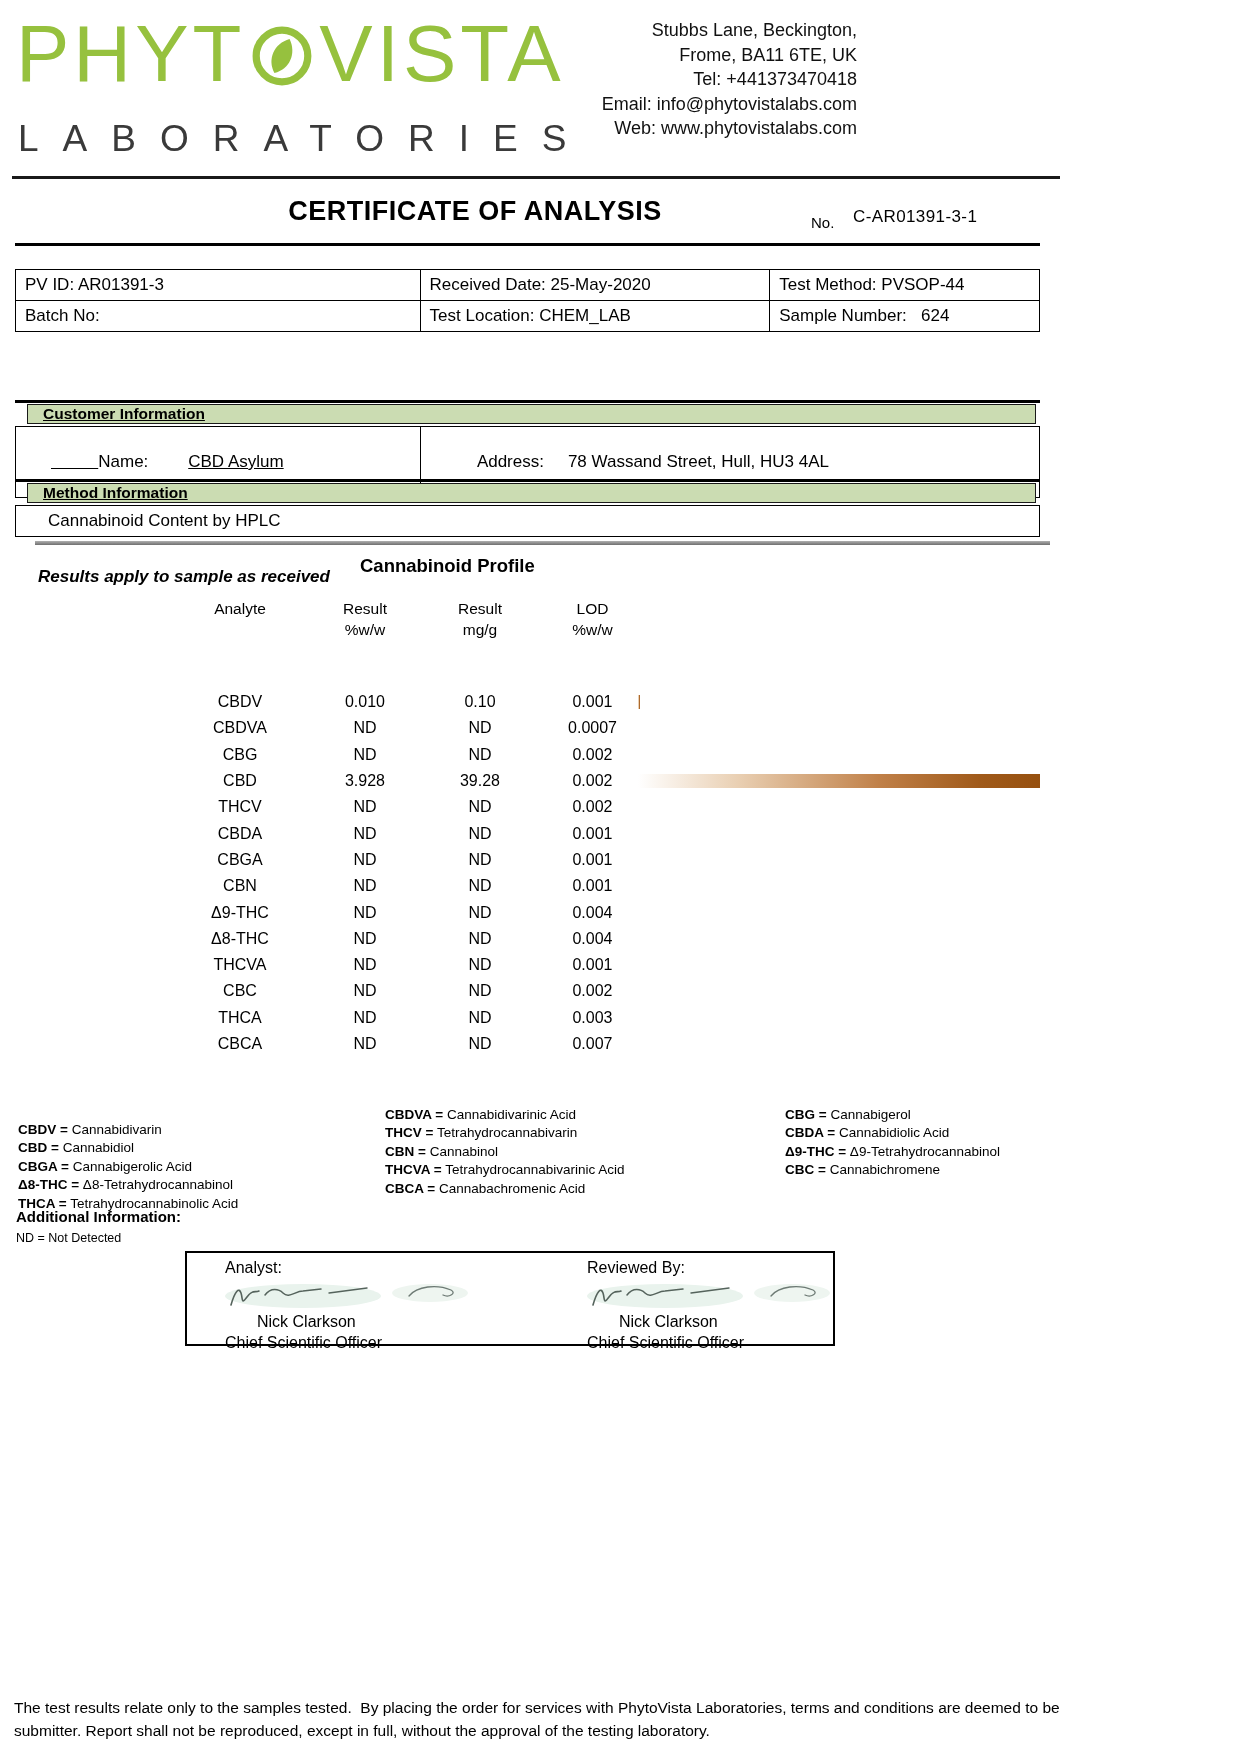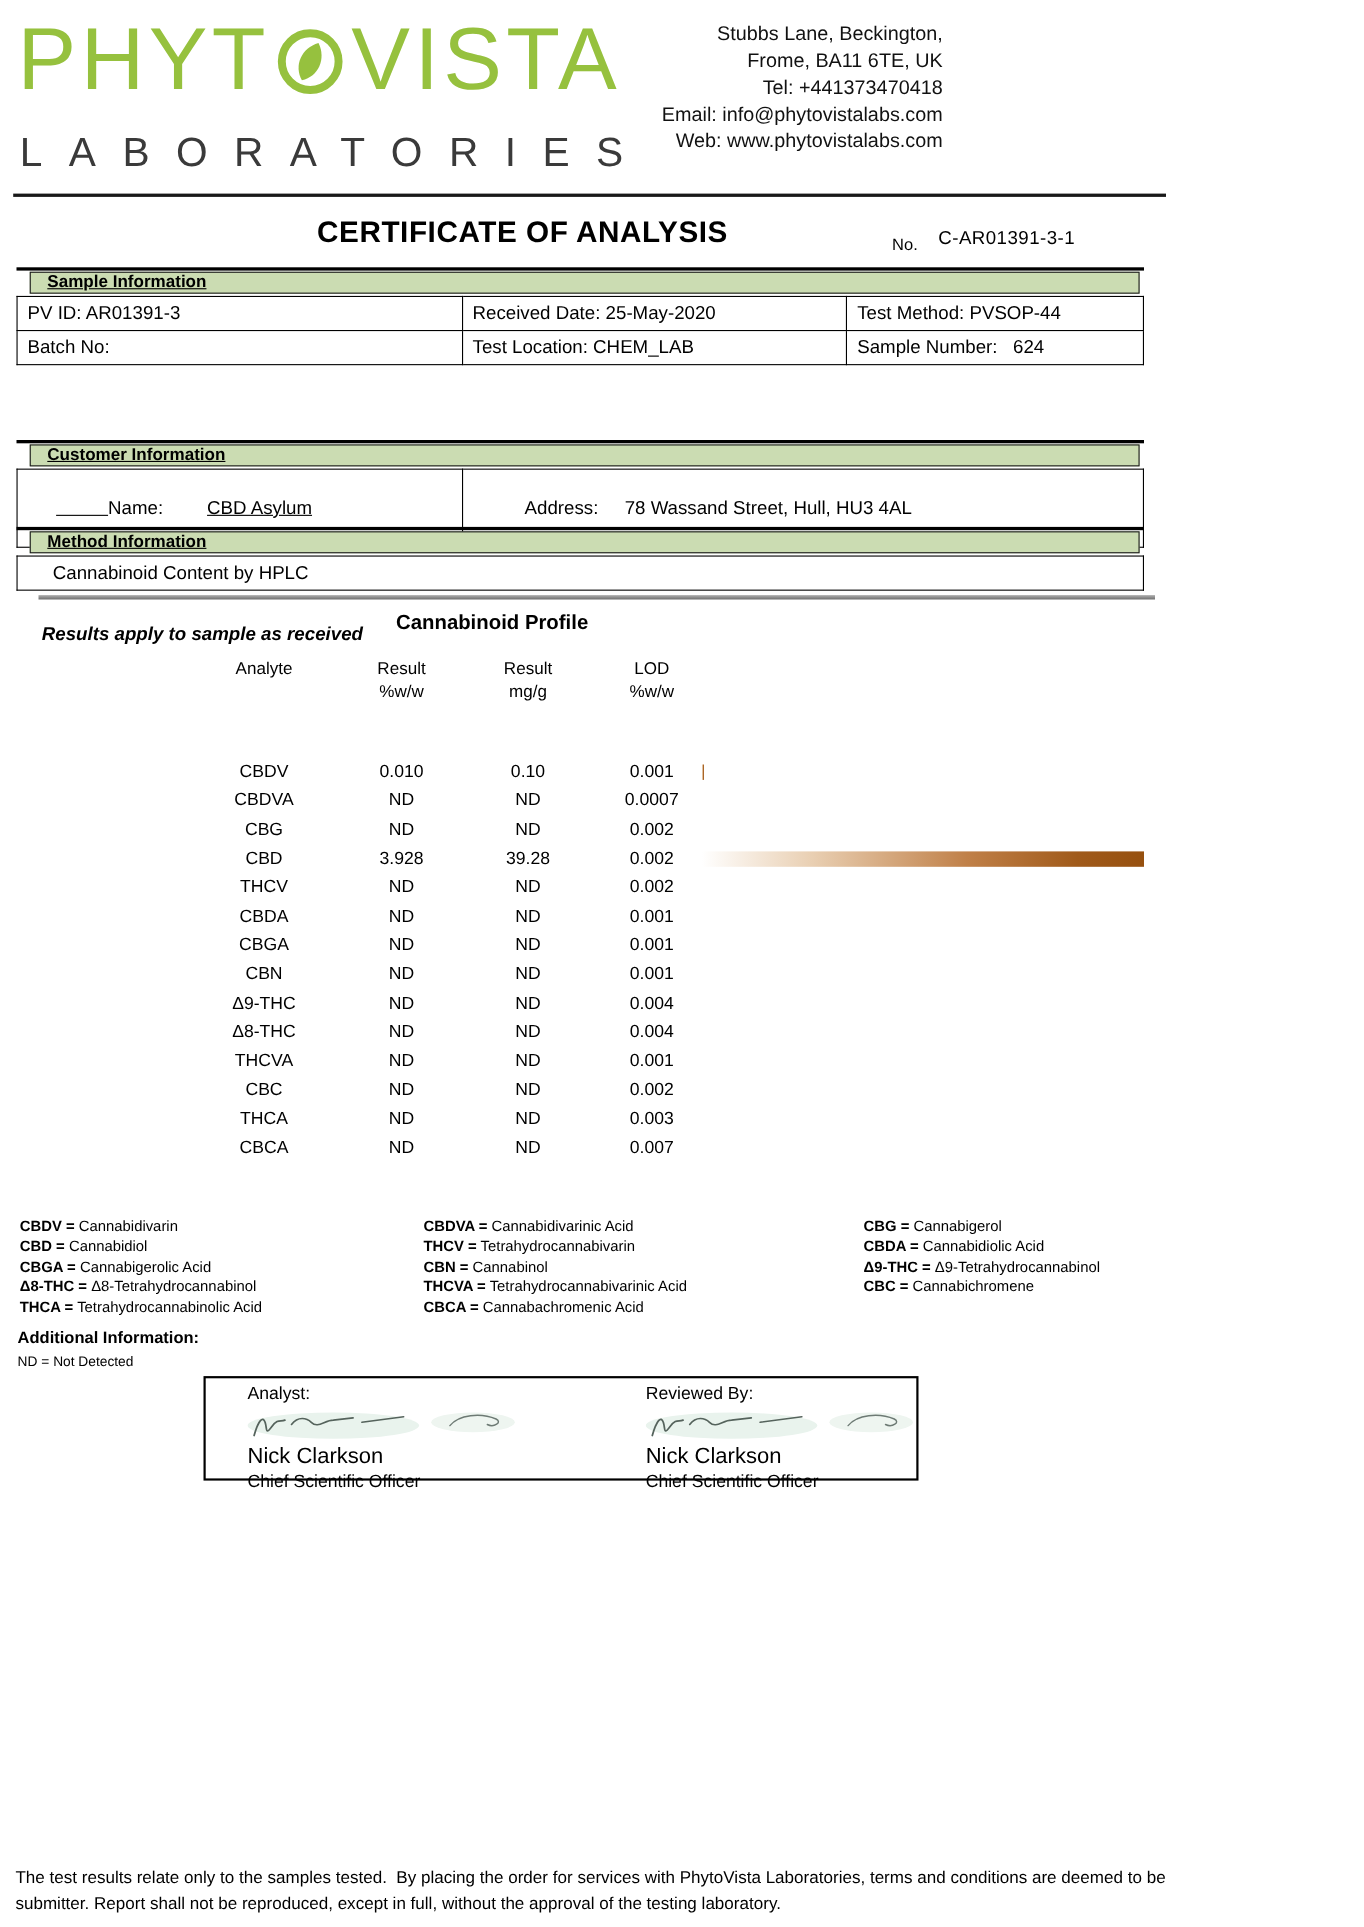--- a/index.html
+++ b/index.html
@@ -55,35 +55,35 @@
   .an-name { margin-left:165px; width:150px; text-align:center; }
   .an-pct  { width:100px; text-align:center; }
   .an-mgg  { margin-left:15px; width:100px; text-align:center; }
   .an-lod  { margin-left:20px; width:85px; text-align:center; }
   .an-bar  { margin-left:3px; width:402px; height:14px; position:relative; }
   .bar-fill { position:absolute; left:0; top:0; height:14px; display:none;
               background:linear-gradient(90deg,#ffffff 0%,#e9cfb2 25%,#c08048 60%,#a05a1a 85%,#96500f 100%); }
 
   
   .legend-col { position:absolute; top:1106px; }
-  .lg1 { left:18px; width:360px; } .lg2 { left:385px; width:395px; } .lg3 { left:785px; width:420px; }
+  .lg1 { left:18px; width:360px;margin-top:15px; } .lg2 { left:385px; width:395px; } .lg3 { left:785px; width:420px; }
   .leg-line { font-size:13.5px; line-height:18.4px; }
   .leg-line b { font-weight:bold; }
 
   
   .addl-head { position:absolute; left:16px; top:1208px; font-size:15px; font-weight:bold; }
   .nd-note { position:absolute; left:16px; top:1231px; font-size:12.5px; }
 
   
   .sig-box { position:absolute; left:185px; top:1251px; width:650px; height:95px; border:2px solid #000; }
   .sig-col { position:absolute; top:6px; }
   .sc-a { left:38px; width:300px; } .sc-b { left:400px; width:240px; }
   .sig-label { font-size:16px; }
   .sig-scrawl { display:block; margin-top:2px; height:34px; }
-  .sig-name { font-size:20px; }
+  .sig-name { font-size:16px;margin-left:32px; }
   .sig-title { font-size:16px; margin-top:3px; }
 
   
   .footer { position:absolute; left:14px; top:1696px; width:1214px; font-size:15.5px;
             line-height:23px; white-space:pre-wrap; }
 </style>
 </head>
 <body>
 
 <div class="page">
@@ -111,21 +111,20 @@
       <div class="contact-line">Web: www.phytovistalabs.com</div>
     </div>
 
   <div class="header-rule"></div>
 
   <div class="coa-title">CERTIFICATE OF ANALYSIS</div>
   <div class="cert-no-label">No.</div>
   <div class="cert-no-value">C-AR01391-3-1</div>
 
   <div class="rule-black" style="top:243px;"></div>
-  <div class="sec-bar" style="top:247px;">Sample Information</div>
   <table class="info-table" style="left:15px; top:269px; width:1025px;">
     <colgroup>
         <col style="width:405px">
         <col style="width:350px">
         <col style="width:270px">
       </colgroup>
     <tbody>
 
 
         <tr>

